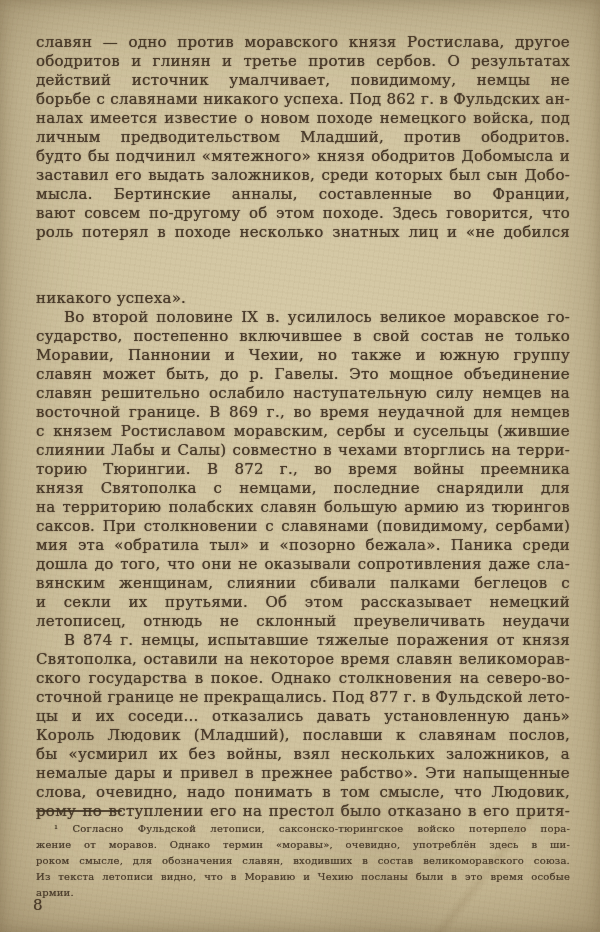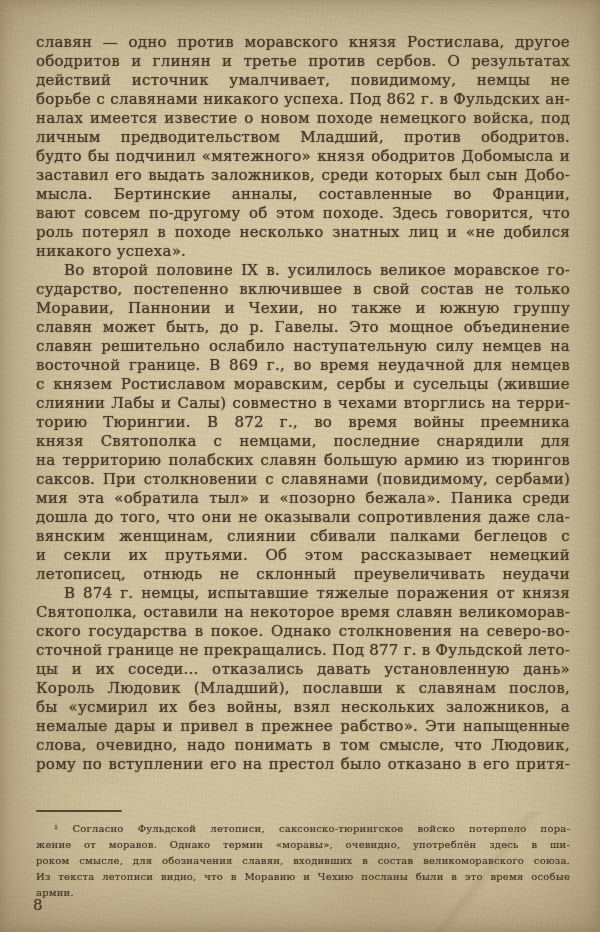--- a/index.html
+++ b/index.html
@@ -30,21 +30,21 @@
     position:absolute;left:36px;top:33px;width:534px;
     font-size:15px;line-height:19px;color:#4a3b2b;
     letter-spacing:.25px;
     text-shadow:0 0 .8px rgba(74,59,43,.85), 0 0 2px rgba(74,59,43,.18);
   }
   .line{
     text-align:justify;text-align-last:justify;
     height:19px;overflow:hidden;white-space:pre-wrap;
   }
   .line.indent{padding-left:28px;}
-  .line.flush{text-align-last:left;}
+  .line.flush{text-align-last:left;margin-top:47px;}
   .fnrule{
     position:absolute;left:36px;top:810px;width:86px;height:2px;
     background:rgba(64,50,34,.85);border-radius:1px;
   }
   .footnote{
     position:absolute;left:36px;top:821px;width:534px;
     font-size:10px;line-height:16px;color:#4e4030;
     letter-spacing:.2px;text-shadow:0 0 .7px rgba(78,64,48,.8);
   }
   .fn-line{

